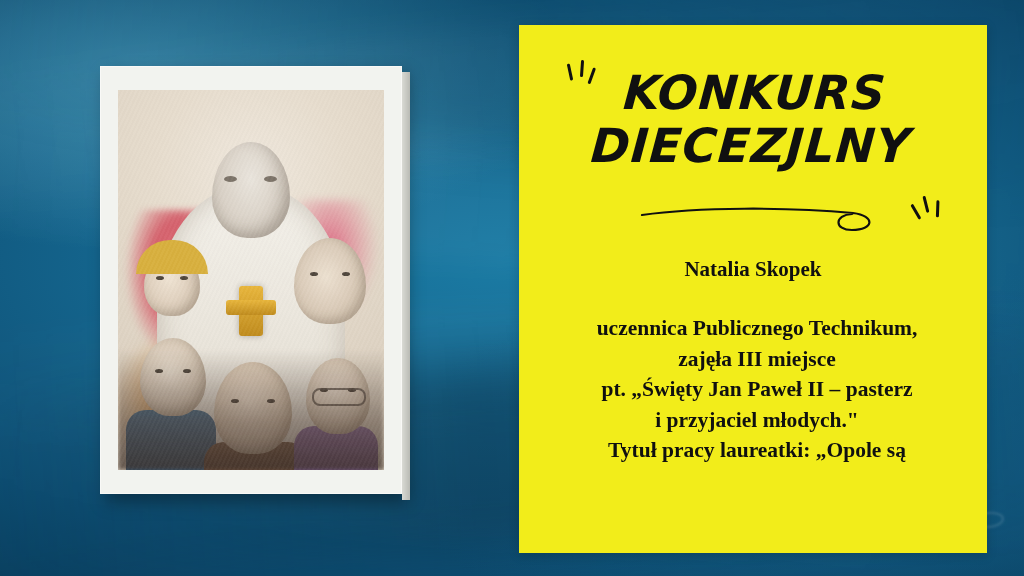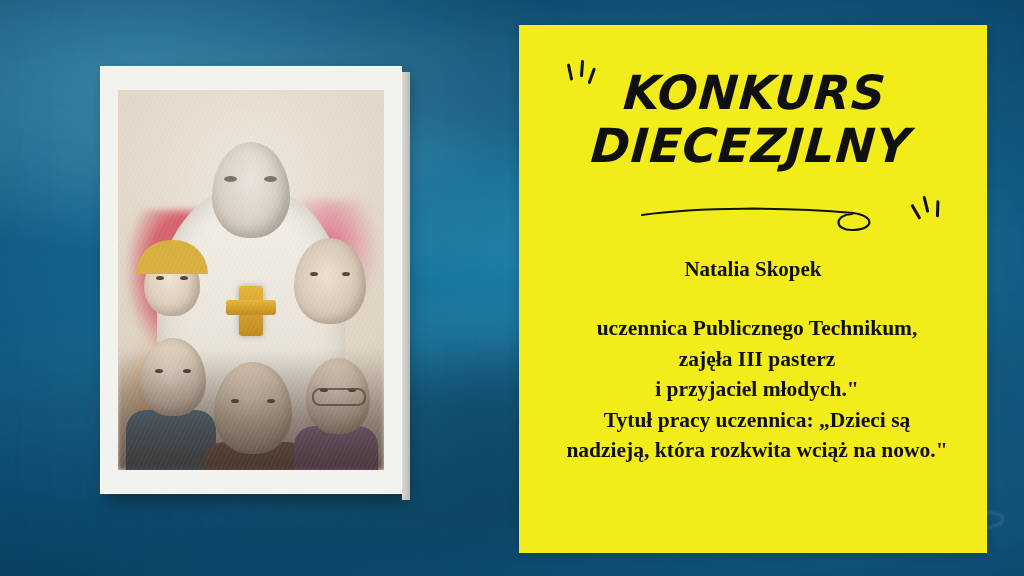--- a/index.html
+++ b/index.html
@@ -331,19 +331,19 @@
     <svg class="title-underline" viewBox="0 0 250 30">
       <path d="M4 10 C 60 2, 150 2, 215 8 C 238 11, 236 25, 214 25 C 196 25, 196 10, 214 9" fill="none" stroke="#101010" stroke-width="2.2" stroke-linecap="round"></path>
     </svg>
 
     <div class="awardee">
       <span>Natalia Skopek </span>
     </div>
 
     <div class="body-text">
       <div>uczennica Publicznego Technikum,</div>
-      <div>zajęła III pasterz</div>
+      <div>zajęła III miejsce</div>
+      <div>pt. „Święty Jan Paweł II – pasterz</div>
       <div>i przyjaciel młodych."</div>
-      <div>Tytuł pracy uczennica: „Dzieci są</div>
-      <div>nadzieją, która rozkwita wciąż na nowo."</div>
+      <div>Tytuł pracy laureatki: „Opole są</div>
     </div>
   </div>
 </div>
 
 </body></html>

